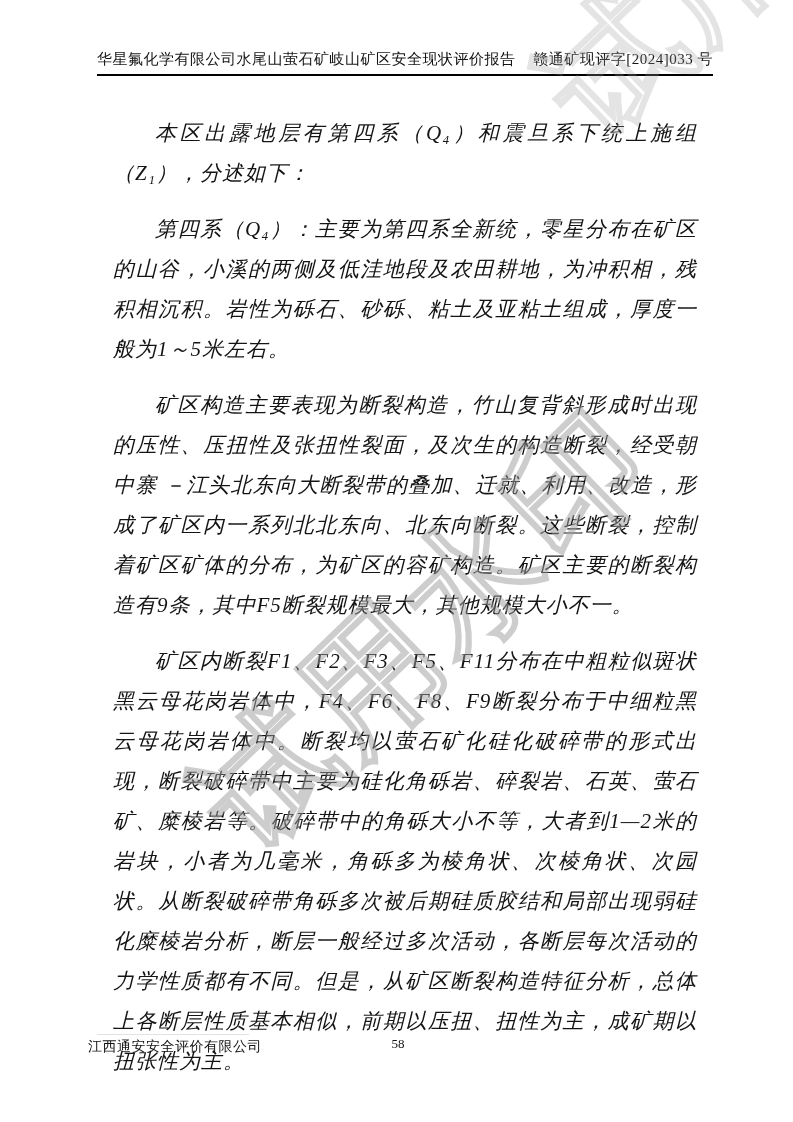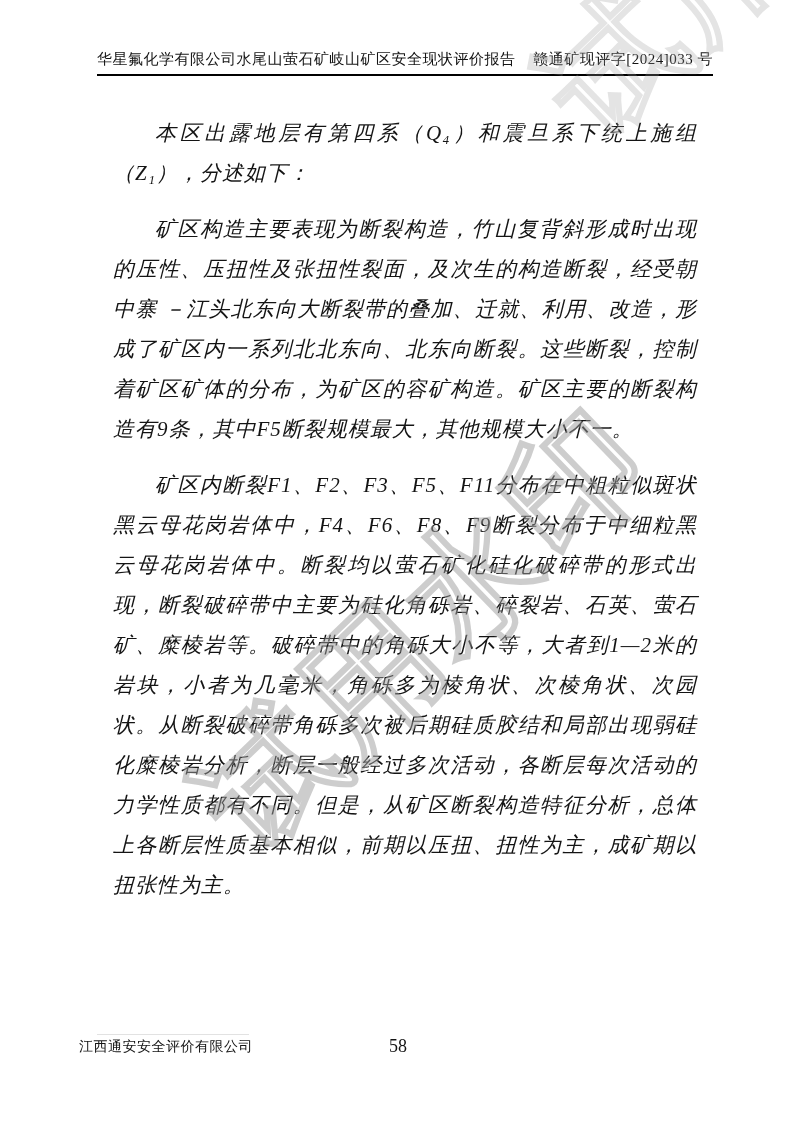--- a/index.html
+++ b/index.html
@@ -56,47 +56,48 @@
     opacity:0.55;
   }
   
   .footer-rule{
     position:absolute;
     left:97px;top:1034px;width:152px;height:0;
     border-top:1px solid #e2e2e2;
   }
   .footer-company{
     position:absolute;
-    left:79px;top:1038px;
+    left:88px;top:1038px;
     font-size:14px;
     letter-spacing:0.5px;
   }
   .footer-page{
     position:absolute;
     left:378px;top:1036px;width:40px;
     text-align:center;
-    font-size:18px;
+    font-size:13px;
   }
 </style>
 </head>
 <body>
 
 <div class="page">
 
   <div class="header">
     <span>华星氟化学有限公司水尾山萤石矿岐山矿区安全现状评价报告</span>
     <span>赣通矿现评字[2024]033 号</span>
   </div>
 
   <div class="watermark">试用水印</div>
 
   <div class="watermark fragment">试用水印</div>
 
   <div class="content">
     <p>本区出露地层有第四系（Q₄）和震旦系下统上施组（Z₁），分述如下：</p>
+    <p>第四系（Q₄）：主要为第四系全新统，零星分布在矿区的山谷，小溪的两侧及低洼地段及农田耕地，为冲积相，残积相沉积。岩性为砾石、砂砾、粘土及亚粘土组成，厚度一般为1～5米左右。</p>
     <p>矿区构造主要表现为断裂构造，竹山复背斜形成时出现的压性、压扭性及张扭性裂面，及次生的构造断裂，经受朝中寨 －江头北东向大断裂带的叠加、迁就、利用、改造，形成了矿区内一系列北北东向、北东向断裂。这些断裂，控制着矿区矿体的分布，为矿区的容矿构造。矿区主要的断裂构造有9条，其中F5断裂规模最大，其他规模大小不一。</p>
     <p>矿区内断裂F1、F2、F3、F5、F11分布在中粗粒似斑状黑云母花岗岩体中，F4、F6、F8、F9断裂分布于中细粒黑云母花岗岩体中。断裂均以萤石矿化硅化破碎带的形式出现，断裂破碎带中主要为硅化角砾岩、碎裂岩、石英、萤石矿、糜棱岩等。破碎带中的角砾大小不等，大者到1—2米的岩块，小者为几毫米，角砾多为棱角状、次棱角状、次园状。从断裂破碎带角砾多次被后期硅质胶结和局部出现弱硅化糜棱岩分析，断层一般经过多次活动，各断层每次活动的力学性质都有不同。但是，从矿区断裂构造特征分析，总体上各断层性质基本相似，前期以压扭、扭性为主，成矿期以扭张性为主。</p>
   </div>
 
   <div class="footer-rule"></div>
   <div class="footer-company">江西通安安全评价有限公司</div>
   <div class="footer-page">58</div>
 
 </div>
 

